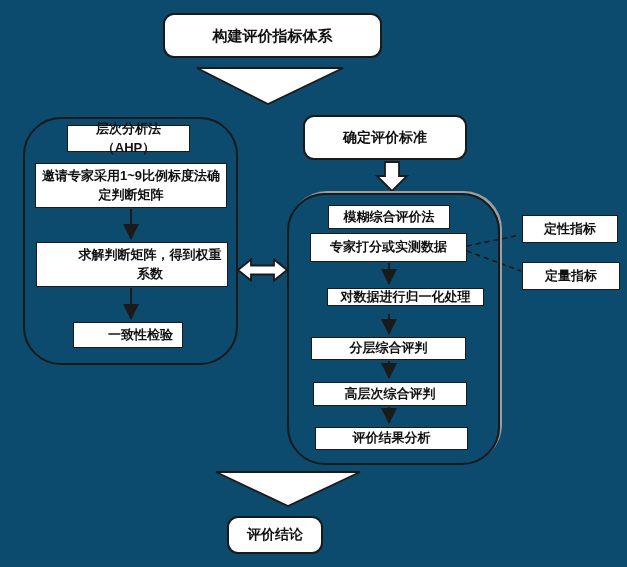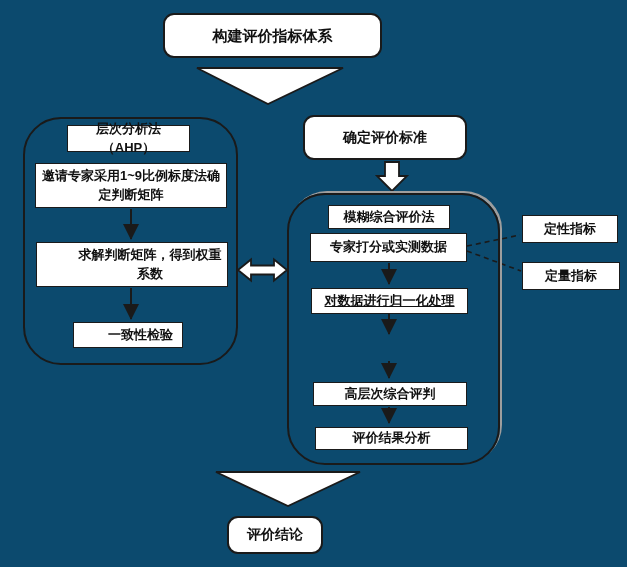--- a/index.html
+++ b/index.html
@@ -67,21 +67,22 @@
   <div class="node" style="left:67px;top:125px;width:123px;height:27px;">层次分析法（AHP）</div>
   <div class="node" style="left:35px;top:163px;width:192px;height:45px;">邀请专家采用1~9比例标度法确定判断矩阵</div>
   <div class="node" style="left:36px;top:242px;width:192px;height:45px;padding-left:40px;">求解判断矩阵，得到权重系数</div>
   <div class="node" style="left:73px;top:322px;width:110px;height:26px;padding-left:29px;">一致性检验</div>
 
   <div class="node rounded fs14" style="left:303px;top:115px;width:164px;height:45px;">确定评价标准</div>
 
   <div class="panel panel-shadow" style="left:287px;top:193px;width:213px;height:272px;"></div>
   <div class="node" style="left:328px;top:205px;width:122px;height:24px;">模糊综合评价法</div>
   <div class="node" style="left:310px;top:233px;width:157px;height:29px;">专家打分或实测数据</div>
-  <div class="node" style="left:311px;top:288px;width:157px;height:26px;text-decoration:underline;">对数据进行归一化处理</div>
+  <div class="node" style="left:327px;top:288px;width:157px;height:18px;">对数据进行归一化处理</div>
+  <div class="node" style="left:311px;top:337px;width:155px;height:23px;">分层综合评判</div>
   <div class="node" style="left:313px;top:382px;width:154px;height:24px;">高层次综合评判</div>
   <div class="node" style="left:315px;top:427px;width:153px;height:23px;">评价结果分析</div>
 
   <div class="node" style="left:522px;top:215px;width:96px;height:28px;">定性指标</div>
   <div class="node" style="left:522px;top:262px;width:98px;height:28px;">定量指标</div>
 
   <div class="node rounded fs14" style="left:227px;top:516px;width:96px;height:38px;">评价结论</div>
 
 </div>
 

